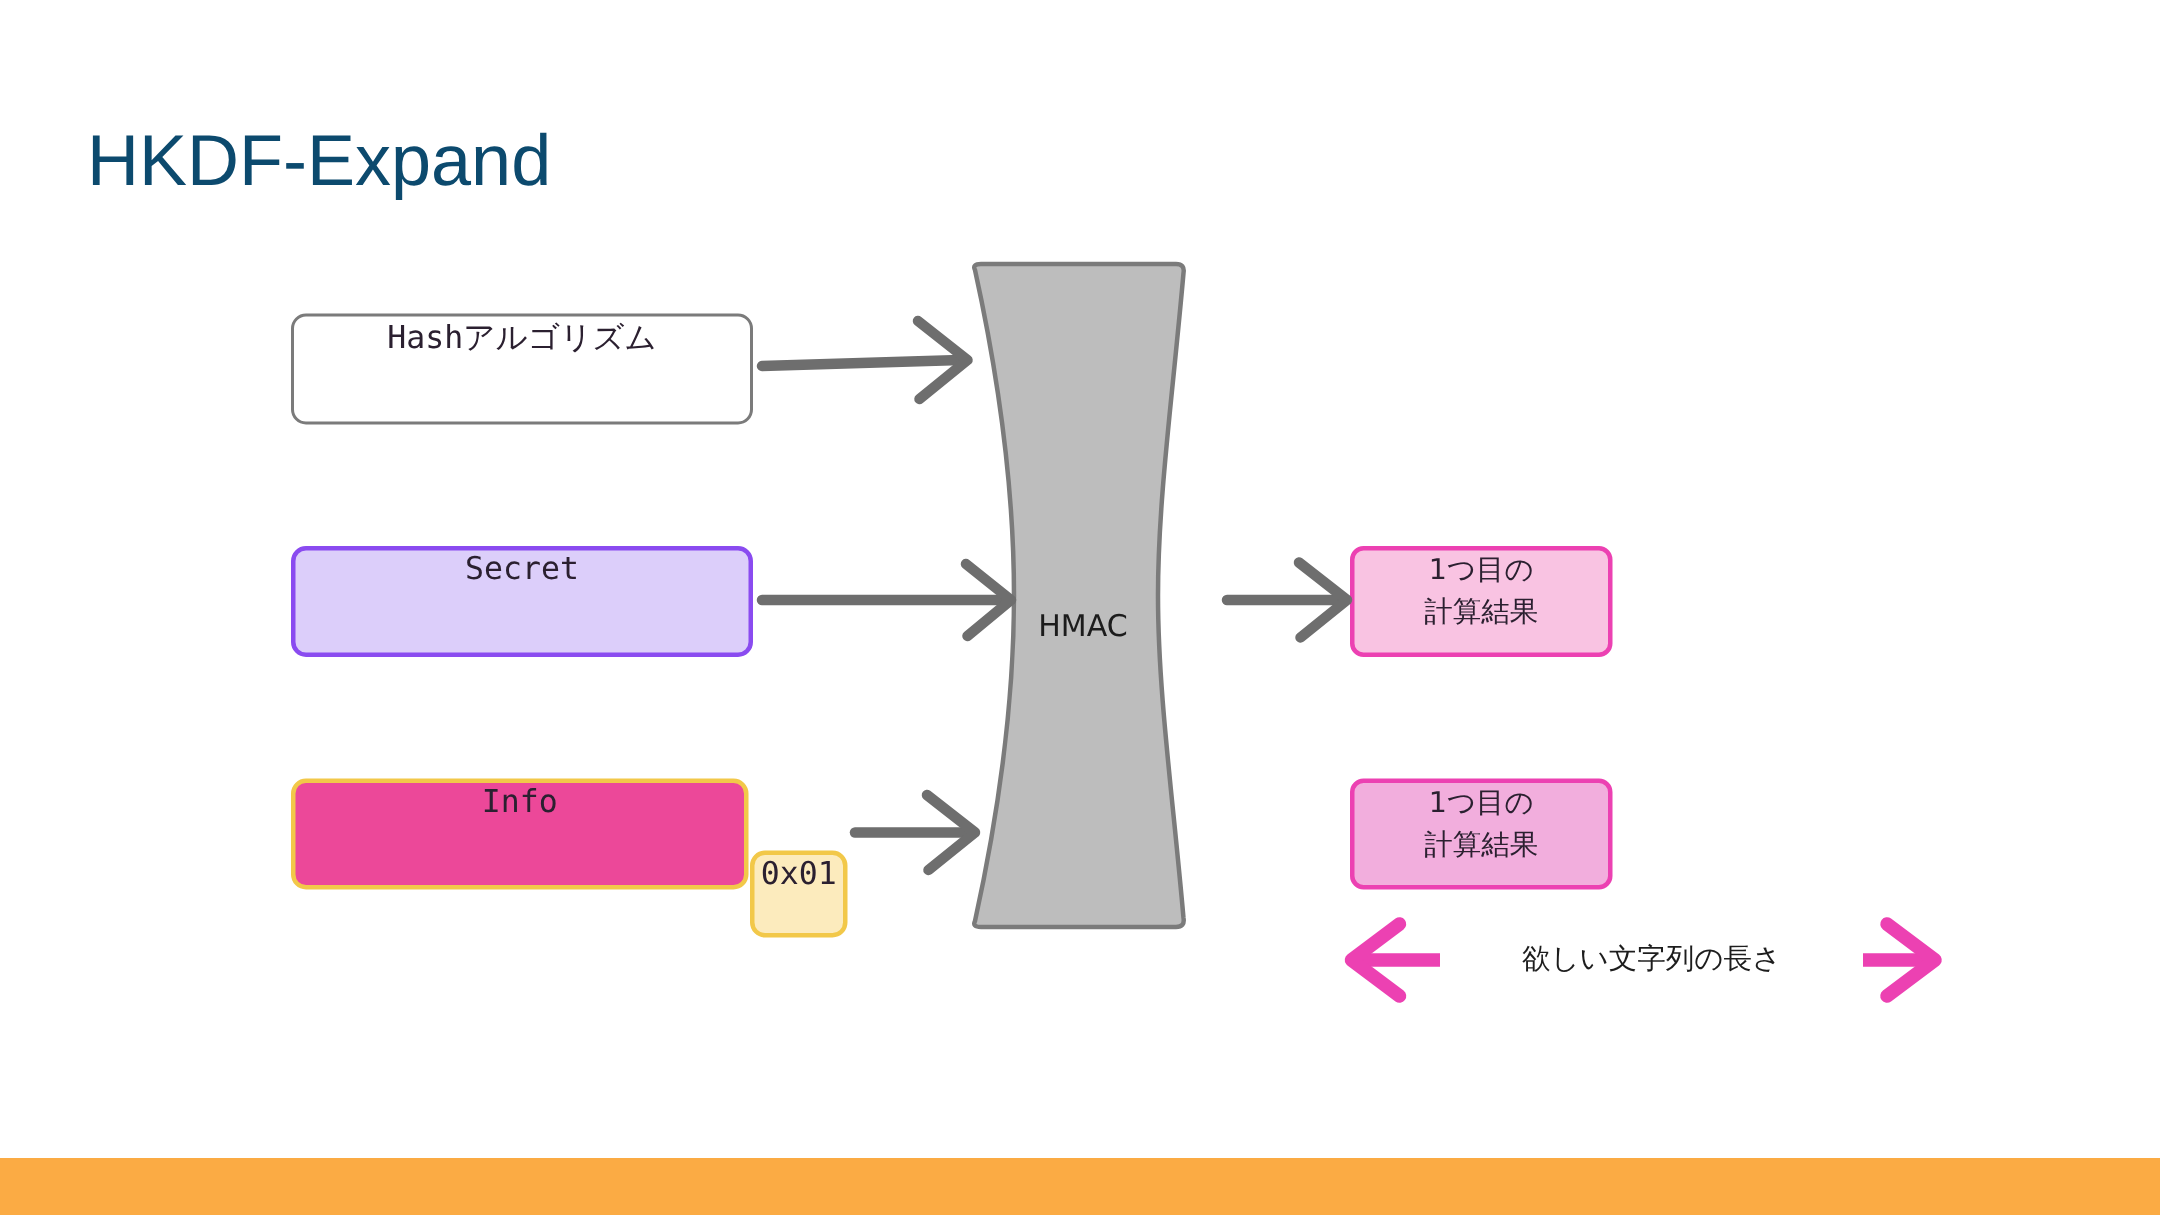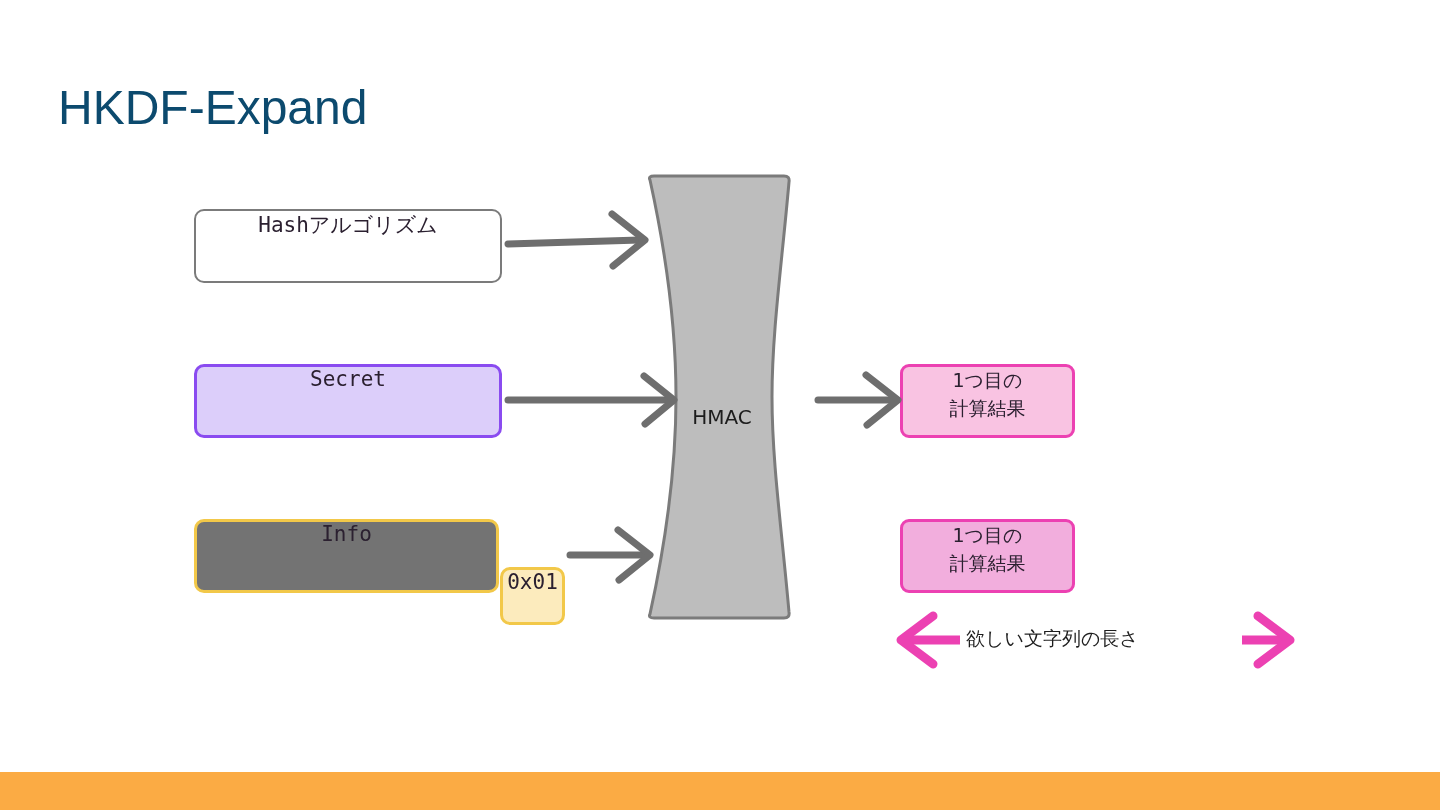--- a/index.html
+++ b/index.html
@@ -61,21 +61,21 @@
   
   #secret-box {
     left: 194px; top: 364px; width: 308px; height: 74px;
     background: #dccefa;
     border-width: 3px;
     border-color: #8a4bf0;
   }
   
   #info-box {
     left: 194px; top: 519px; width: 305px; height: 74px;
-    background: #737373;
+    background: #ec4899;
     border-width: 3px;
     border-color: #f2c849;
   }
   
   #byte-box {
     left: 500px; top: 519px; width: 65px; height: 58px;
     background: #fcebbd;
     border-width: 3px;
     border-color: #f2c849;
     margin-top: 48px;
@@ -123,20 +123,21 @@
     left: 0; top: 0;
     width: 1440px; height: 810px;
     pointer-events: none;
   }
 
   #length-label {
     position: absolute;
     left: 960px;
     top: 624px;
     width: 270px;
+    text-align: center;
     font-family: "DejaVu Sans", "Liberation Sans", sans-serif;
     font-size: 19px;
     color: #1d1d1d;
     background: #ffffff;
     padding: 2px 6px;
   }
 
   #footer-bar {
     position: absolute;
     left: 0;

